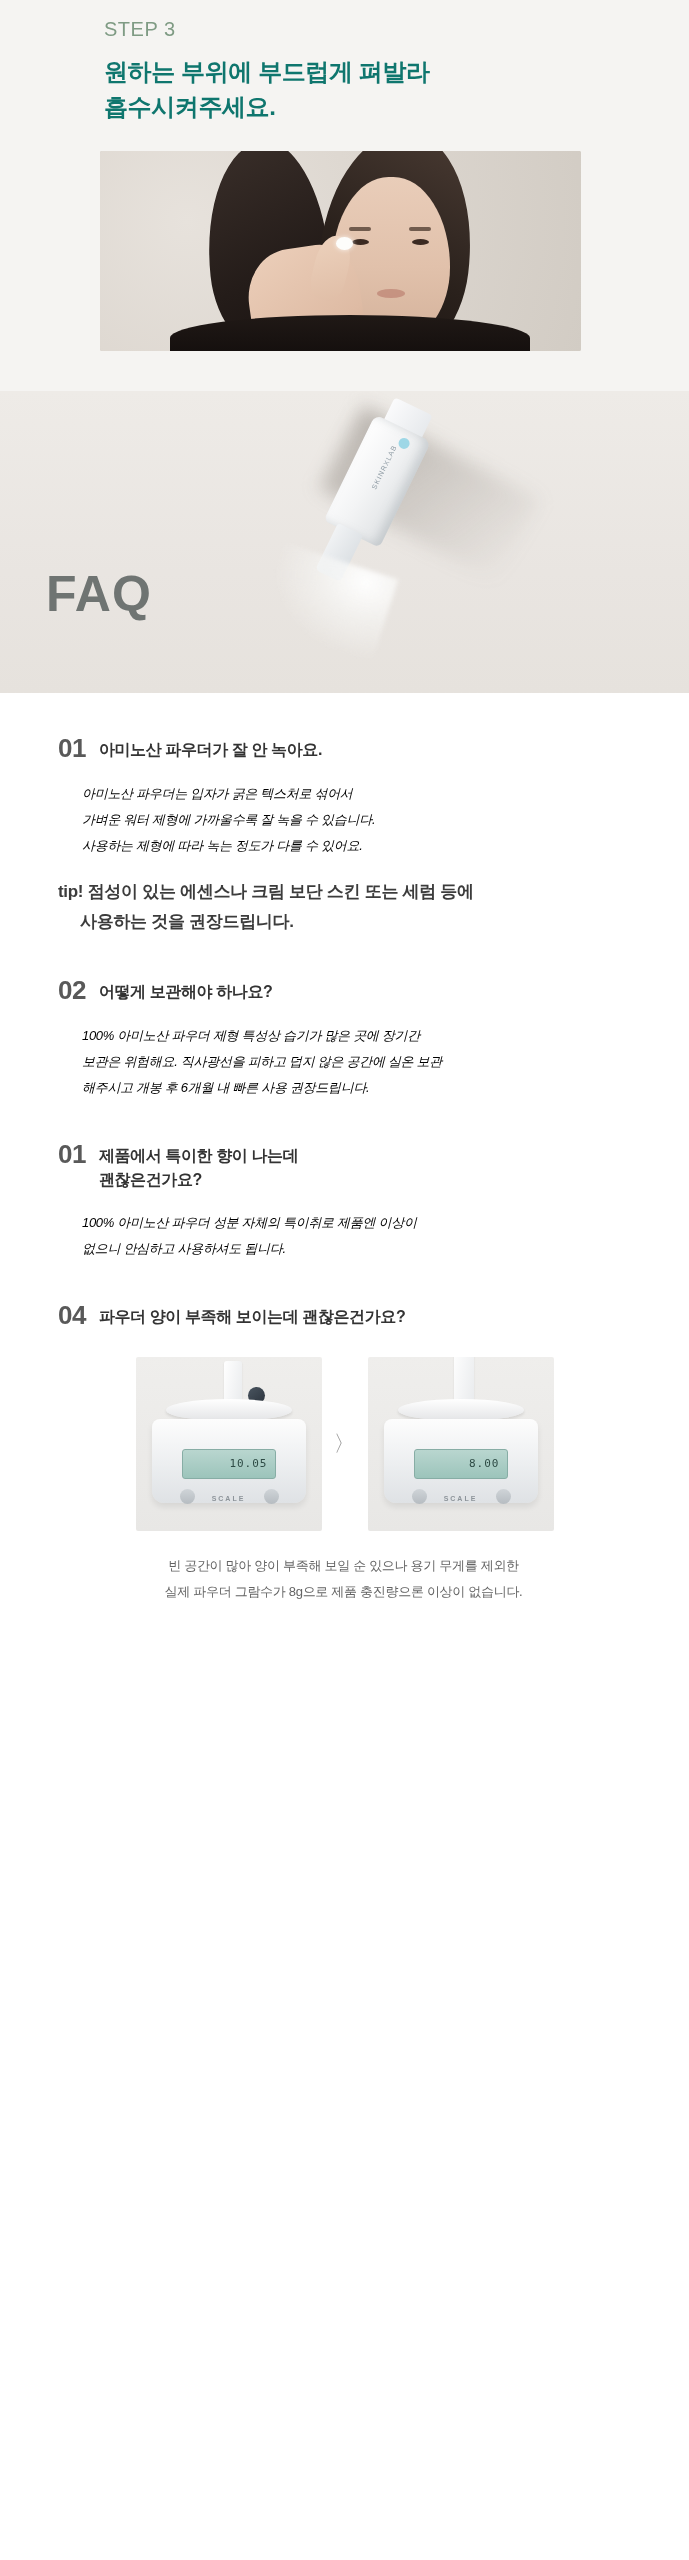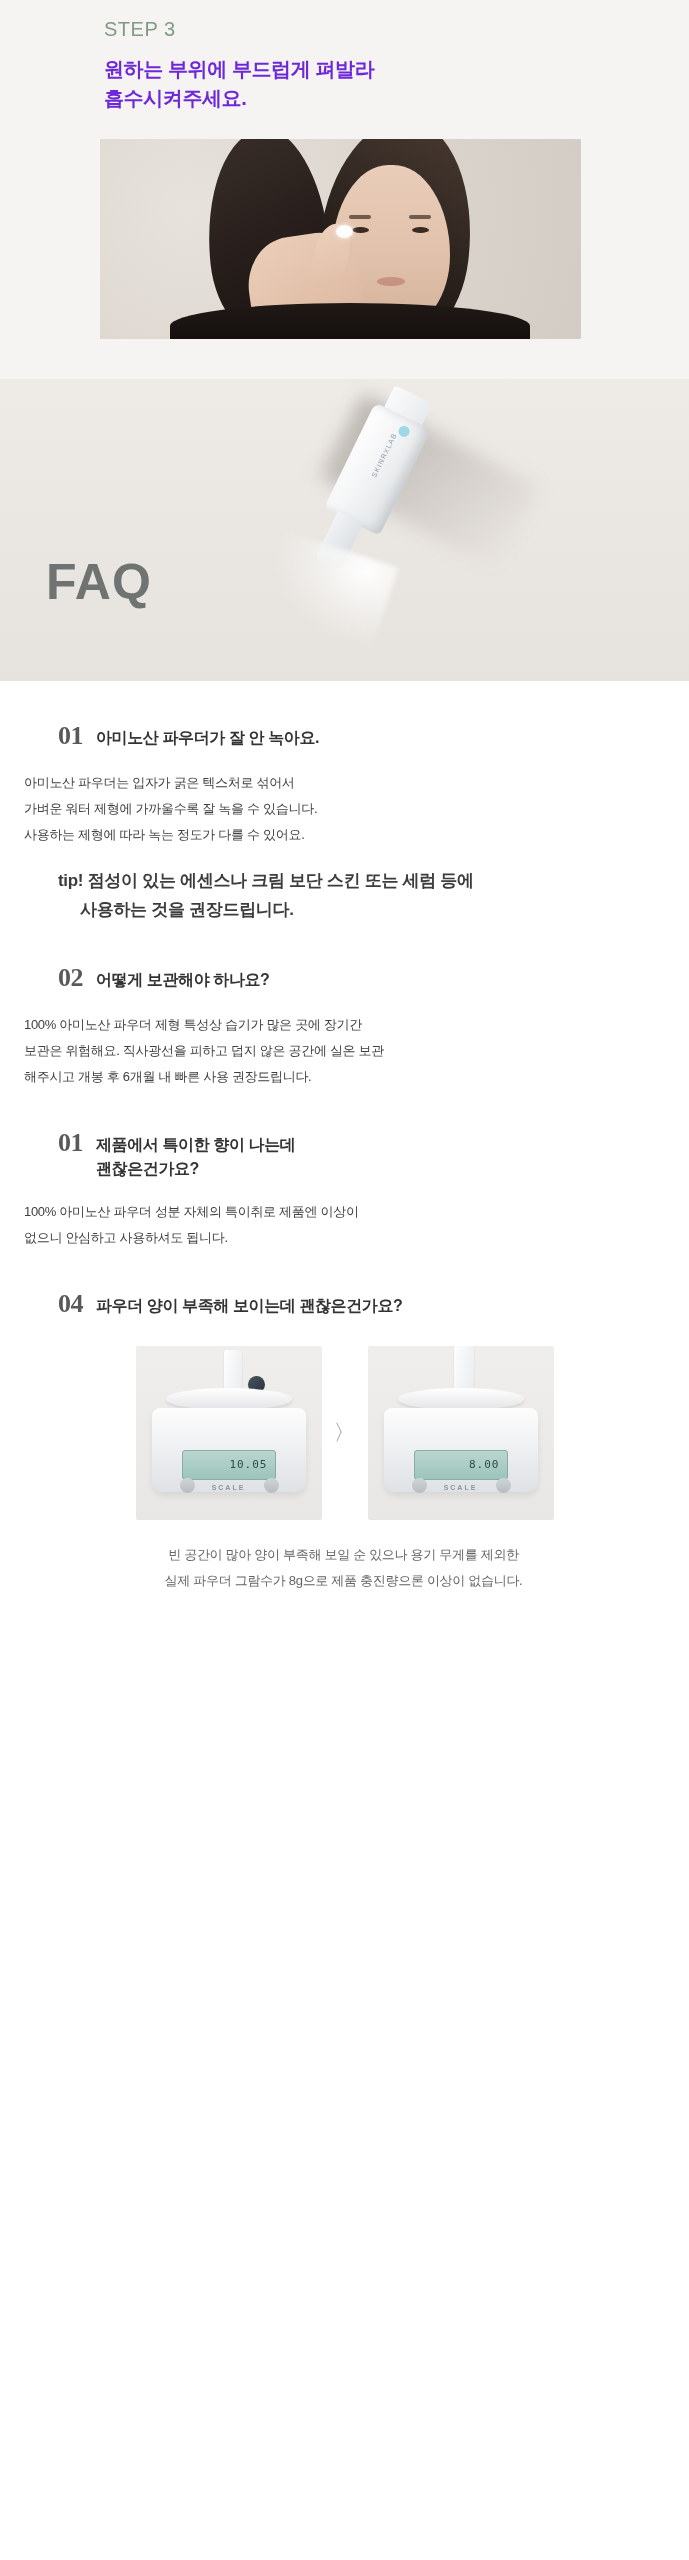--- a/index.html
+++ b/index.html
@@ -27,23 +27,23 @@
   }
   .step-label {
     font-size: 20px;
     letter-spacing: 0.5px;
     color: #7f9b84;
     font-weight: 400;
     margin: 0 0 14px 104px;
     font-family: "Liberation Sans", sans-serif;
   }
   .step-heading {
-    font-size: 20px;
+    font-size: 24px;
     line-height: 1.45;
-    color: #6d28d9;
+    color: #0f766e;
     font-weight: 700;
     margin: 0 0 26px 104px;
     letter-spacing: -0.4px;
   }
   .step-photo-wrap {
     margin: 0 auto;
     width: 481px;
     height: 200px;
     border-radius: 2px;
     overflow: hidden;
@@ -239,36 +239,37 @@
     margin: 0 0 18px 58px;
     padding-right: 40px;
   }
   .faq-num {
     font-size: 26px;
     font-weight: 700;
     color: #595959;
     line-height: 1.18;
     letter-spacing: -0.5px;
     flex: 0 0 auto;
-    font-family: Liberation Serif, serif;
+    font-family: Liberation Sans, sans-serif;
   }
   .faq-qtext {
     font-size: 16px;
     font-weight: 700;
     color: #333333;
     line-height: 1.5;
     letter-spacing: -0.4px;
     padding-top: 5px;
   }
   .faq-a {
     font-size: 13px;
-    color: #404040;
+    color: #000000;
     line-height: 2.0;
     letter-spacing: -0.3px;
-    margin: 0 60px 0 24px;
+    margin: 0 60px 0 82px;
+    font-style: italic;
   }
   .faq-tip {
     margin: 18px 60px 0 58px;
     font-size: 17px;
     font-weight: 700;
     color: #3c3c3c;
     line-height: 1.75;
     letter-spacing: -0.3px;
   }
   .faq-tip .tip-line2 { display: block; padding-left: 22px; }
@@ -300,21 +301,21 @@
   .sc-base {
     position: absolute;
     left: 16px; top: 62px;
     width: 154px; height: 84px;
     background: linear-gradient(180deg, #fdfdfd 0%, #eceef0 55%, #dfe2e5 100%);
     border-radius: 8px 8px 12px 12px;
     box-shadow: 0 4px 6px rgba(0,0,0,.08);
   }
   .sc-screen {
     position: absolute;
-    left: 46px; top: 104px;
+    left: 46px; top: 92px;
     width: 94px; height: 30px;
     background: linear-gradient(180deg, #b9d6cf 0%, #9cc4bb 100%);
     border-radius: 3px;
     border: 1px solid #87ada5;
   }
   .sc-screen-text {
     position: absolute;
     right: 7px; top: 7px;
     font-family: "DejaVu Sans Mono", monospace;
     font-size: 11px;

